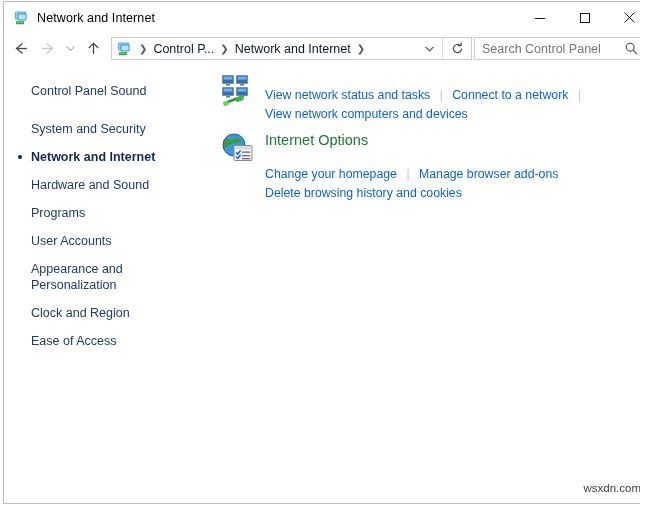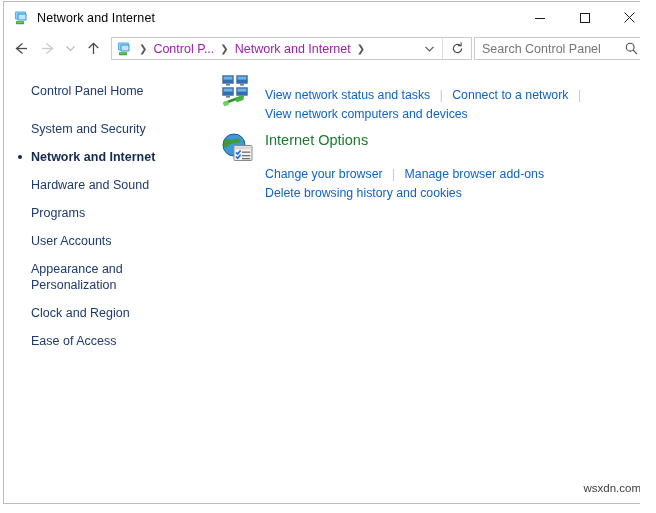--- a/index.html
+++ b/index.html
@@ -114,21 +114,21 @@
   }
   .crumbs {
     display: flex;
     align-items: center;
     flex: 1 1 auto;
     min-width: 0;
     overflow: hidden;
   }
   .crumb {
     font-size: 12.5px;
-    color: #a21caf;
+    color: #0f172a;
     white-space: nowrap;
     padding: 0 2px;
   }
   .crumb-sep {
     color: #555555;
     font-size: 10px;
     padding: 0 4px;
     flex: 0 0 auto;
     line-height: 1;
   }
@@ -394,21 +394,21 @@
             <line x1="9.2" y1="9.2" x2="13" y2="13.2" stroke="#4a4a4a" stroke-width="1.1"></line>
           </svg>
         </span>
       </div>
     </div>
 
     <div class="body">
 
       <div class="sidebar">
         <div class="side-item head">
-          <span>Control Panel Home</span>
+          <span>Control Panel Sound</span>
         </div>
         <div class="side-item">
           <span>System and Security</span>
         </div>
         <div class="side-item current">
           <span class="side-bullet"></span>
           <span>Network and Internet</span>
         </div>
         <div class="side-item">
           <span>Hardware and Sound</span>
@@ -497,21 +497,21 @@
                 <rect x="21" y="26" width="8.2" height="1.3"></rect>
               </g>
               <path d="M15 20.4 L16.7 22.1 L19.6 18.6" fill="none" stroke="#1f6fd0" stroke-width="1.6"></path>
               <path d="M15 24.5 L16.7 26.2 L19.6 22.7" fill="none" stroke="#1f6fd0" stroke-width="1.6"></path>
             </svg>
           </span>
           <div class="cat-body">
             <div class="cat-title">Internet Options</div>
             <div class="cat-links">
               <div class="row">
-                <a class="clink">Change your browser</a>
+                <a class="clink">Change your homepage</a>
                 <span class="lsep">|</span>
                 <a class="clink">Manage browser add-ons</a>
               </div>
               <div class="row">
                 <a class="clink">Delete browsing history and cookies</a>
               </div>
             </div>
           </div>
         </div>
 

